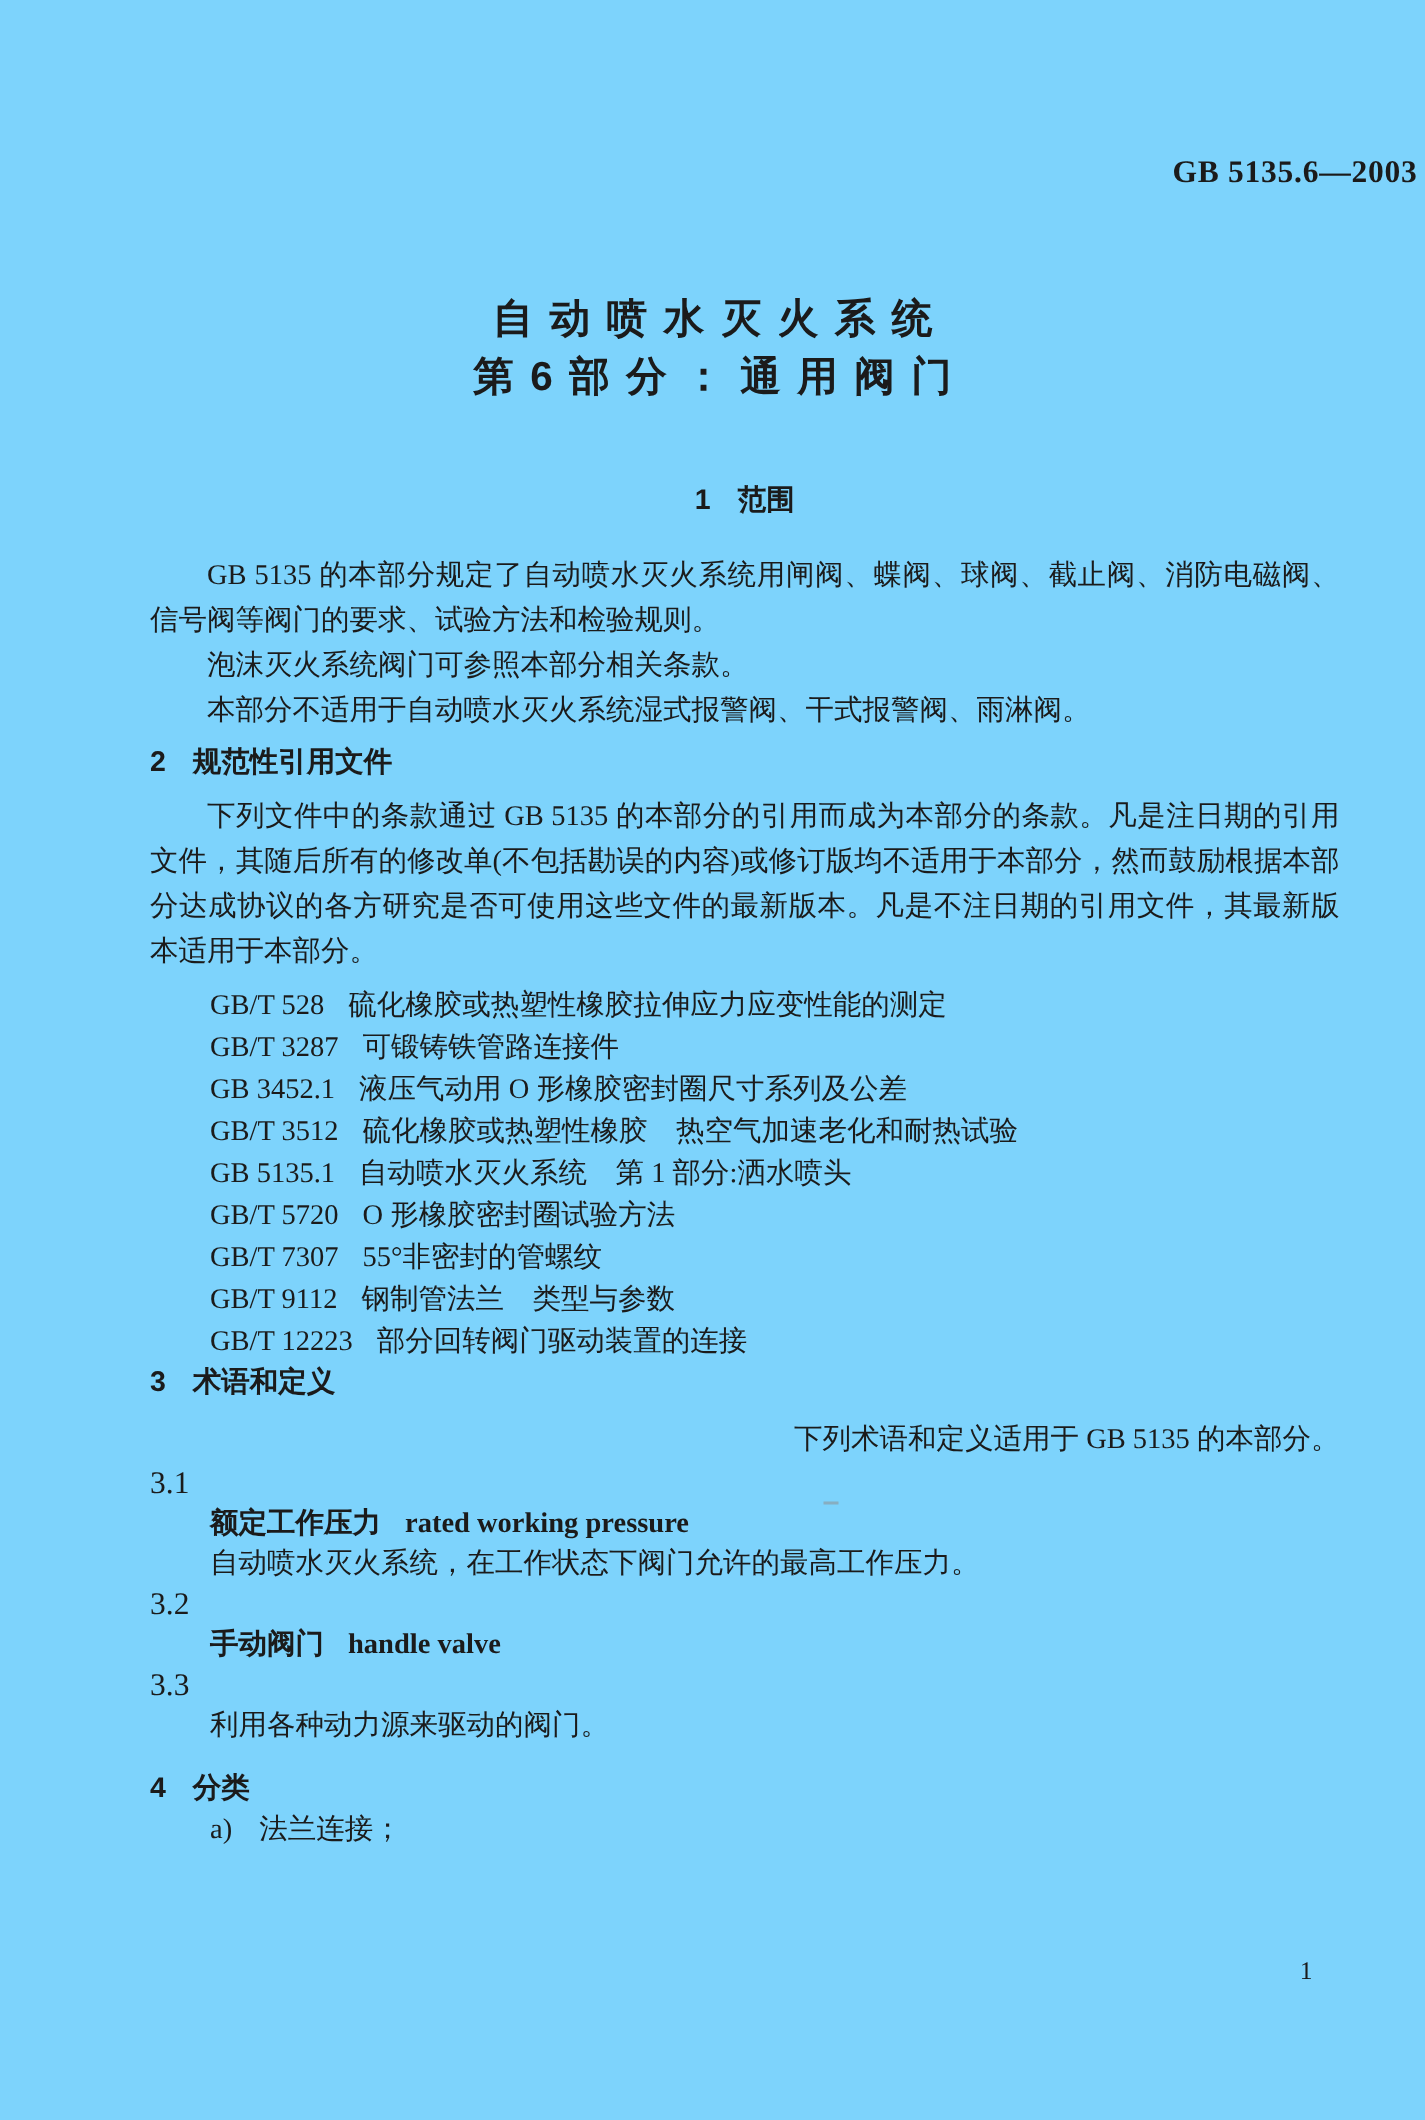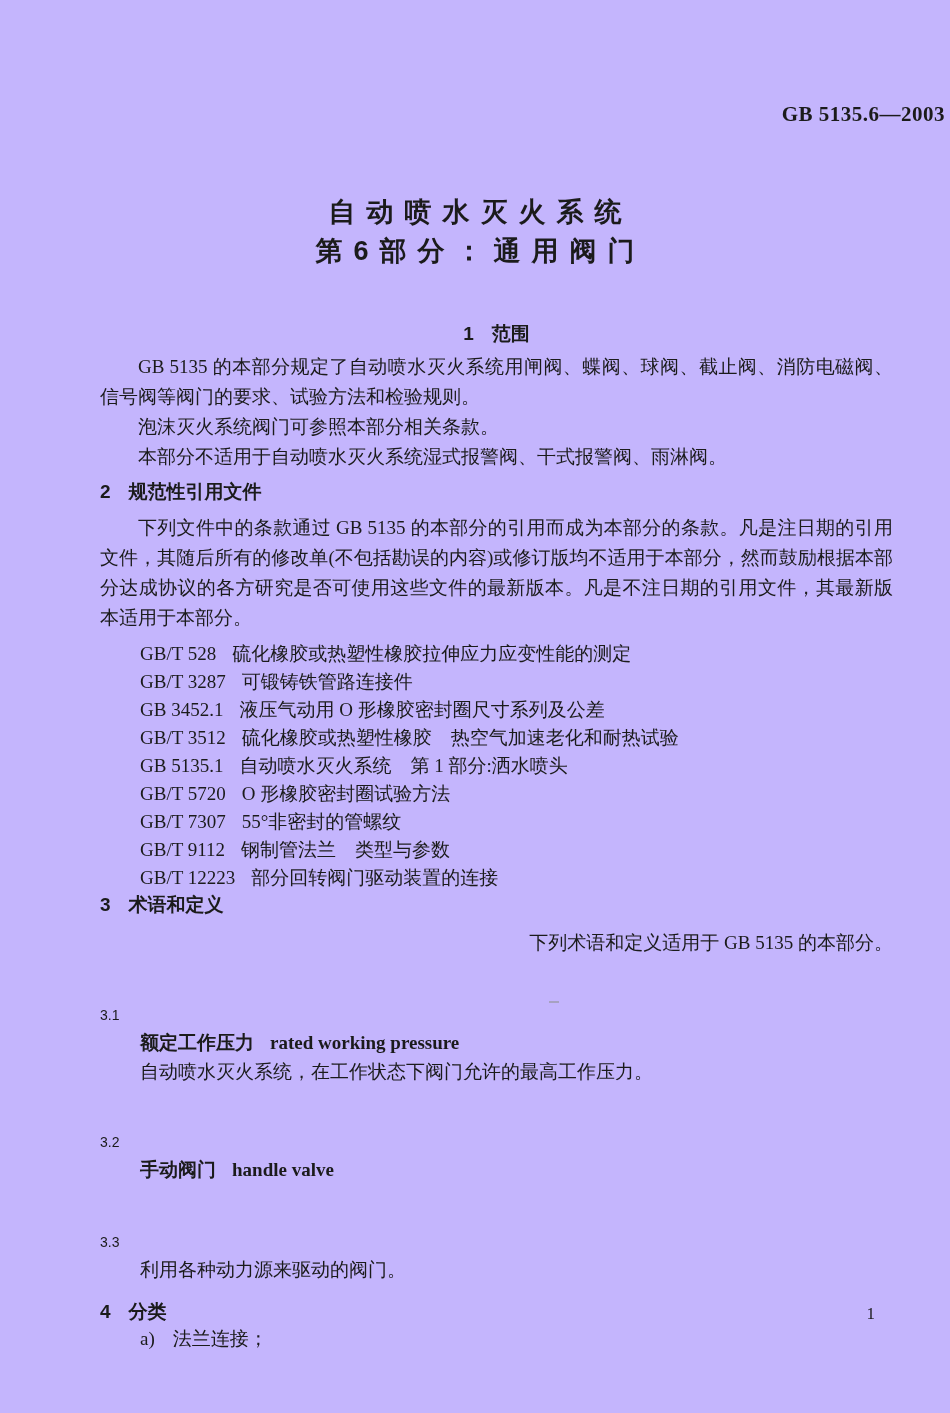--- a/index.html
+++ b/index.html
@@ -1,19 +1,19 @@
 <!DOCTYPE html>
 <html><head>
 <meta charset="utf-8">
 <style>
   html,body{margin:0;padding:0;background:#ffffff;}
   .page{
     position:relative;
     width:950px;height:1413px;
-    background:#c4b5fd;
+    background:#7dd3fc;
     color:#1b1b1b;
     font-family:"Liberation Serif","DejaVu Serif",serif;
     overflow:hidden;
   }
   .content{padding:0 57px 0 100px;}
   .header-code{
     margin-top:102px;
     text-align:right;
     padding-right:5px;
     font-family:"Liberation Serif","DejaVu Serif",serif;
@@ -44,35 +44,34 @@
   .h2{margin-top:7px;}
   .h3{margin-top:0;}
   .h4{margin-top:16px;}
   .para{
     font-size:19px;
     line-height:30px;
     text-align:justify;
     text-indent:38px;
     margin:0;
   }
-  .para.first-after-heading{margin-top:5px;}
+  .para.first-after-heading{margin-top:22px;}
   .para.s2{margin-top:8px;}
   .para.intro{margin-top:10px;text-align:right;}
   .ref-list{margin:7px 0 0 0;padding:0 0 0 40px;list-style:none;}
   .ref-item{font-size:19px;line-height:28px;white-space:nowrap;}
   .ref-code{display:inline-block;margin-right:16px;}
   .term-block{margin:0;}
   .term-number{
-    font-size:14px;line-height:27px;
-    font-family:Liberation Sans, sans-serif;
-    margin-top:44px;
+    font-size:21px;line-height:27px;
+    font-family:Liberation Serif, serif;
   }
   .term-row{padding-left:40px;line-height:27px;font-size:19px;}
   .term-cn{
-    font-family:Liberation Mono, monospace;
+    font-family:Liberation Sans, sans-serif;
     font-weight:700;
   }
   .term-en{
     font-family:"Liberation Serif","DejaVu Serif",serif;
     font-weight:700;
     margin-left:16px;
   }
   .term-def{padding-left:40px;line-height:27px;font-size:19px;}
   .clause-row{
     margin-top:16px;

